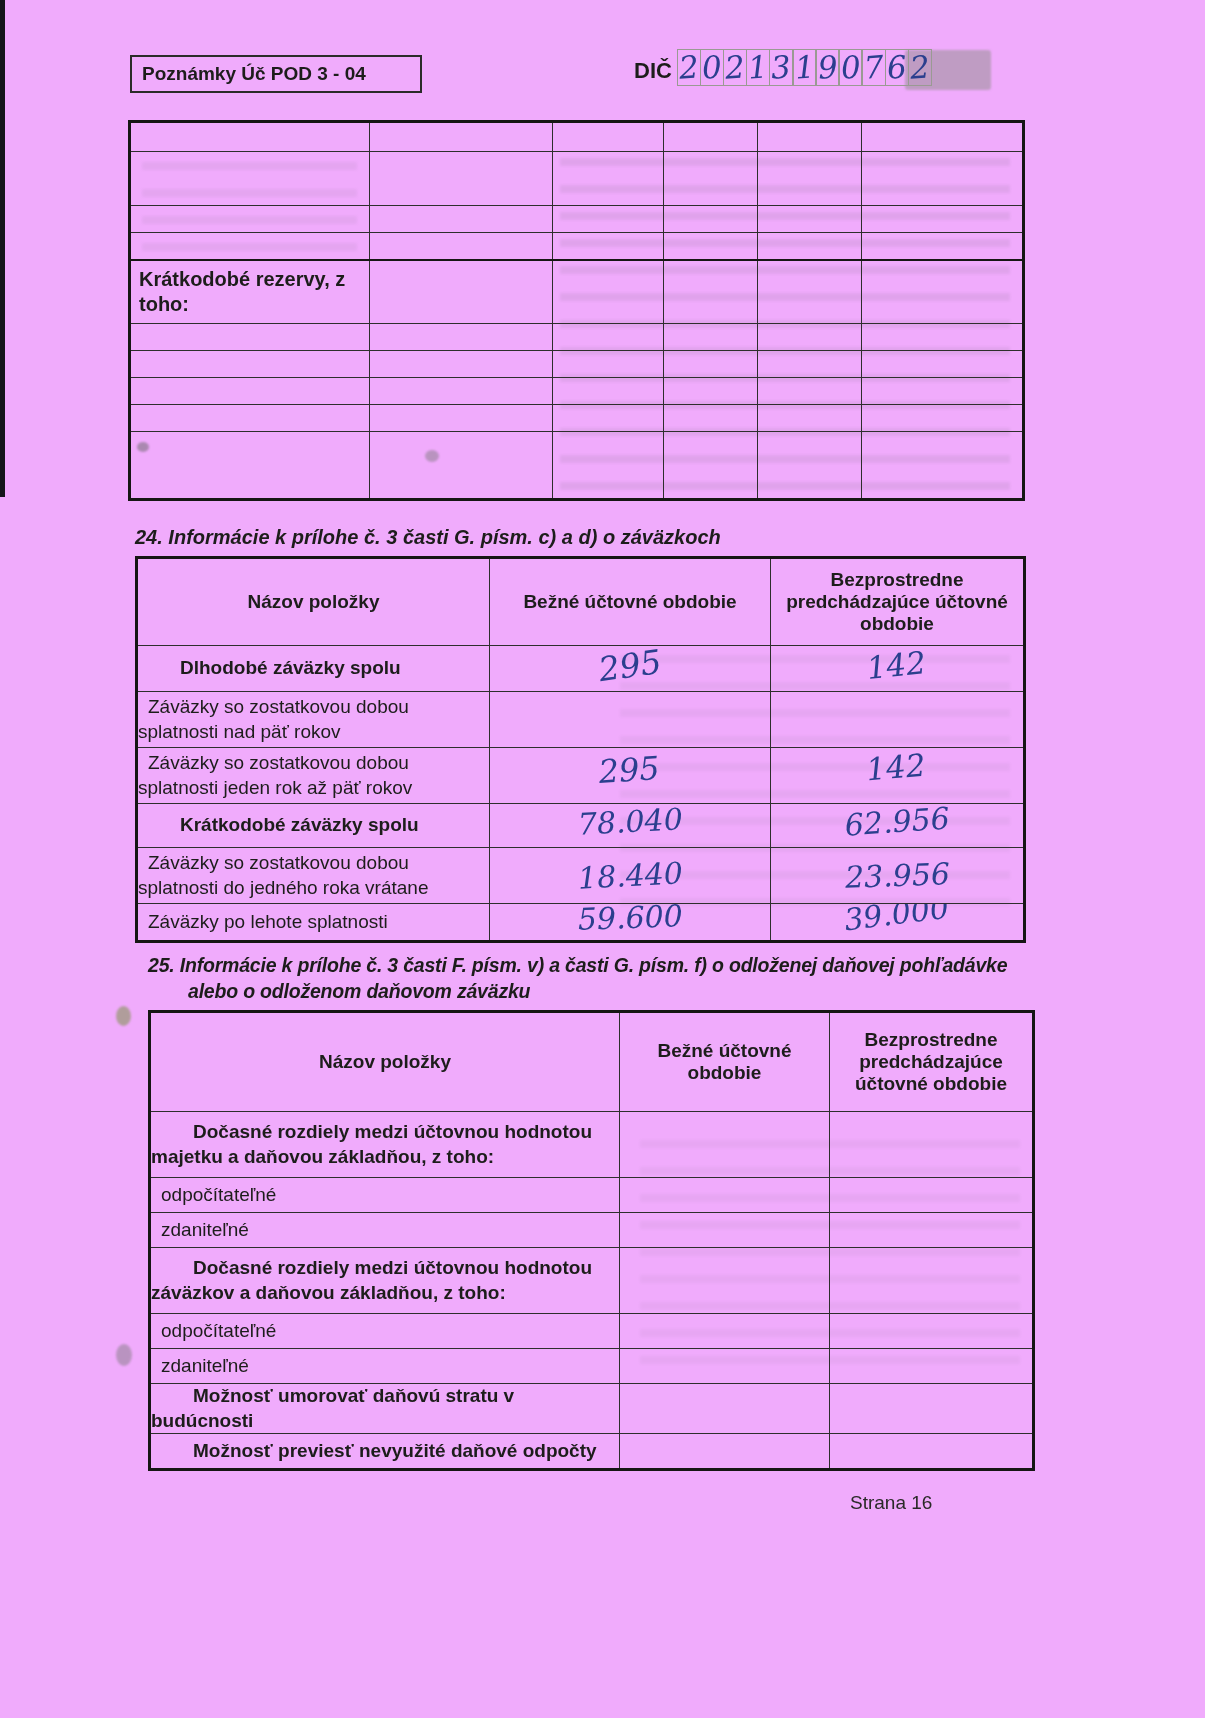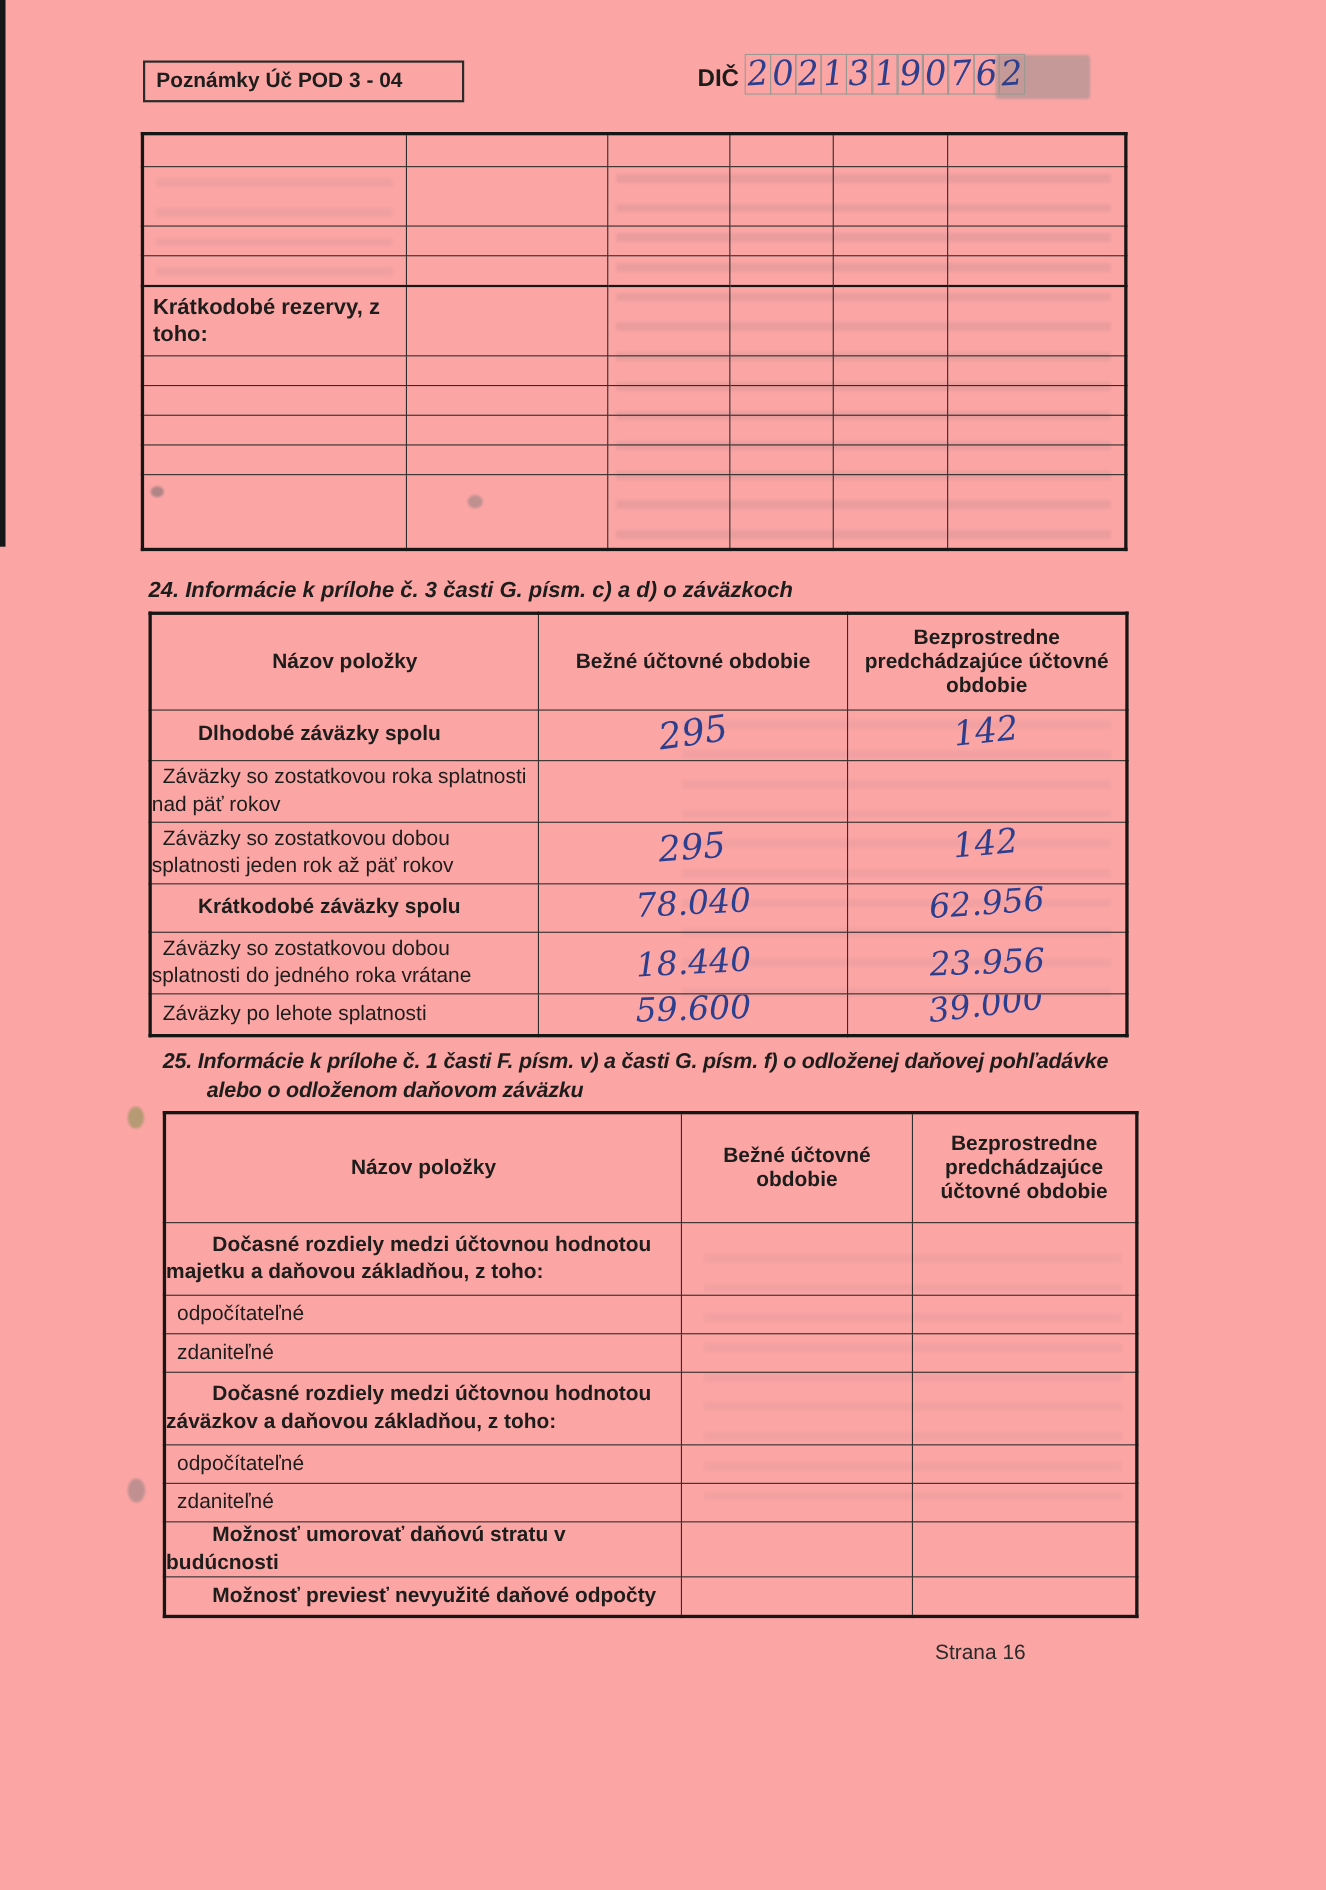--- a/index.html
+++ b/index.html
@@ -1,19 +1,19 @@
 <!DOCTYPE html>
 <html style="--ink: #2b3f8e;"><head>
 <meta charset="utf-8">
 <style>
   * { box-sizing: border-box; }
   html,body { margin:0; padding:0; background:#d8d8d5; }
   .page {
     position:relative; width:1205px; height:1718px;
-    background:#fca5a5; overflow:hidden;
+    background:#f0abfc; overflow:hidden;
     font-family:"Liberation Sans", sans-serif; color:#1d1d1b;
   }
 
   
   .edge-line { position:absolute; left:0; top:0; width:5px; height:497px; background:#15151a; }
   .blob { position:absolute; filter:blur(1.2px); border-radius:3px; }
   .blob-dic { left:905px; top:50px; width:86px; height:40px; background:#8f8f8b; opacity:.5; }
   .smudge-green { left:116px; top:1006px; width:15px; height:20px; background:#7d924c; opacity:.55; border-radius:50%; }
   .smudge-gray { left:116px; top:1344px; width:16px; height:22px; background:#787878; opacity:.45; border-radius:50%; }
   .dot-1 { left:137px; top:442px; width:12px; height:10px; background:#666; opacity:.5; border-radius:50%; }
@@ -247,21 +247,21 @@
       <td class="hdr">Názov položky</td>
       <td class="hdr">Bežné účtovné obdobie</td>
       <td class="hdr">Bezprostredne predchádzajúce účtovné obdobie</td>
     </tr>
     <tr class="b" style="height:46px">
       <td><span class="lblcell">Dlhodobé záväzky spolu</span></td>
       <td class="valcell"><span class="hw" style="transform:rotate(-8deg) translateY(-3px); font-size:33px;">295</span></td>
       <td class="valcell"><span class="hw" style="transform:rotate(-6deg) translateY(-3px); font-size:31px;">142</span></td>
     </tr>
     <tr style="height:56px">
-      <td><span class="lblcell">Záväzky so zostatkovou roka splatnosti nad päť rokov</span></td>
+      <td><span class="lblcell">Záväzky so zostatkovou dobou splatnosti nad päť rokov</span></td>
       <td class="valcell"><span class="hw"></span></td>
       <td class="valcell"><span class="hw"></span></td>
     </tr>
     <tr style="height:56px">
       <td><span class="lblcell">Záväzky so zostatkovou dobou splatnosti jeden rok až päť rokov</span></td>
       <td class="valcell"><span class="hw" style="transform:rotate(-4deg) translateY(-6px); font-size:32px;">295</span></td>
       <td class="valcell"><span class="hw" style="transform:rotate(-5deg) translateY(-8px); font-size:31px;">142</span></td>
     </tr>
     <tr class="b" style="height:44px">
       <td><span class="lblcell">Krátkodobé záväzky spolu</span></td>
@@ -274,21 +274,21 @@
       <td class="valcell"><span class="hw" style="transform:rotate(-2deg);">23.956</span></td>
     </tr>
     <tr style="height:38px">
       <td><span class="lblcell">Záväzky po lehote splatnosti</span></td>
       <td class="valcell"><span class="hw" style="transform:rotate(-2deg) translateY(-4px);">59.600</span></td>
       <td class="valcell"><span class="hw" style="transform:rotate(-7deg) translateY(-8px);">39.000</span></td>
     </tr>
   </tbody>
     </table>
 
-  <div class="sec-title s25-title">25. Informácie k prílohe č. 1 časti F. písm. v) a časti G. písm. f) o odloženej daňovej pohľadávke alebo o odloženom daňovom záväzku</div>
+  <div class="sec-title s25-title">25. Informácie k prílohe č. 3 časti F. písm. v) a časti G. písm. f) o odloženej daňovej pohľadávke alebo o odloženom daňovom záväzku</div>
 
   <table class="t25">
     <colgroup>
         <col style="width:470px">
         <col style="width:210px">
         <col style="width:204px">
       </colgroup>
     <tbody>
         <tr style="height:100px">
       <td class="hdr">Názov položky</td>

